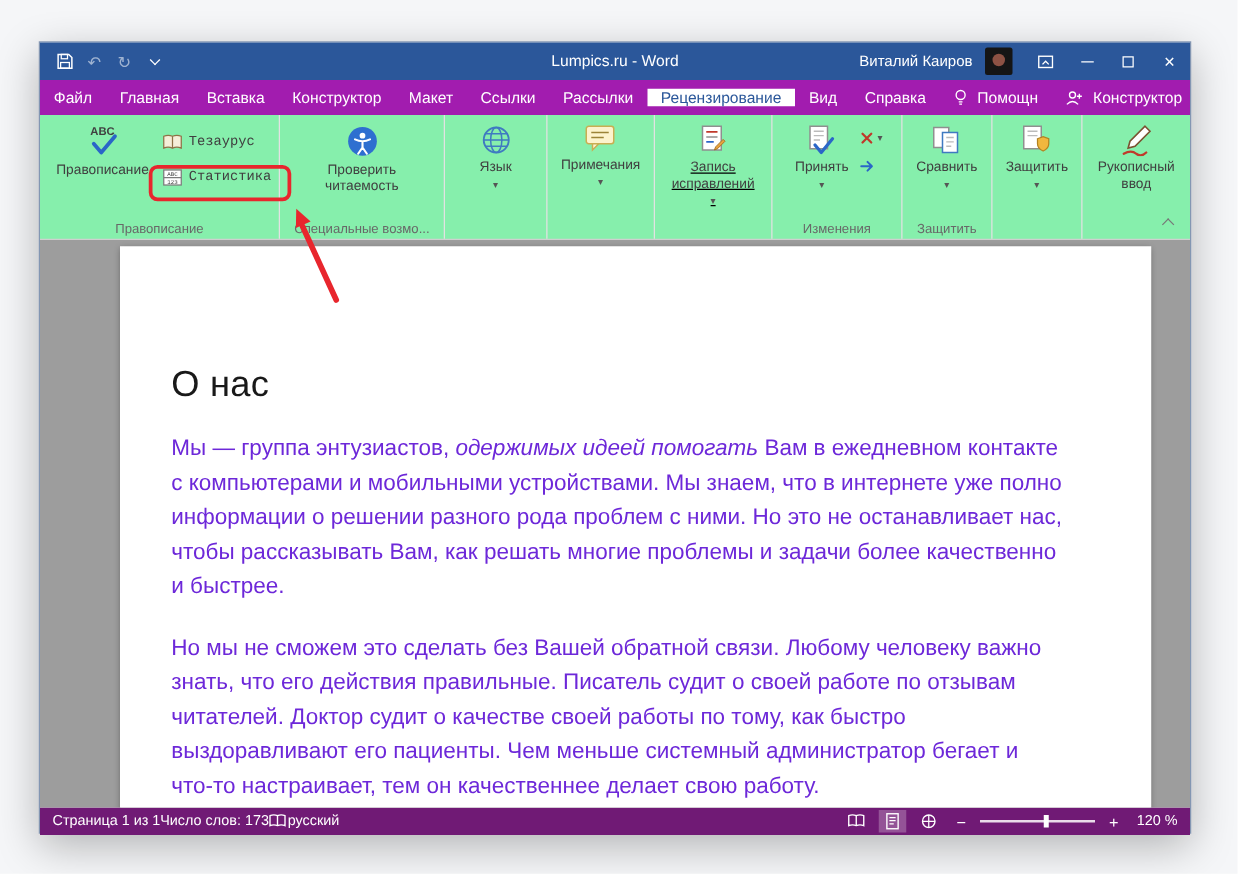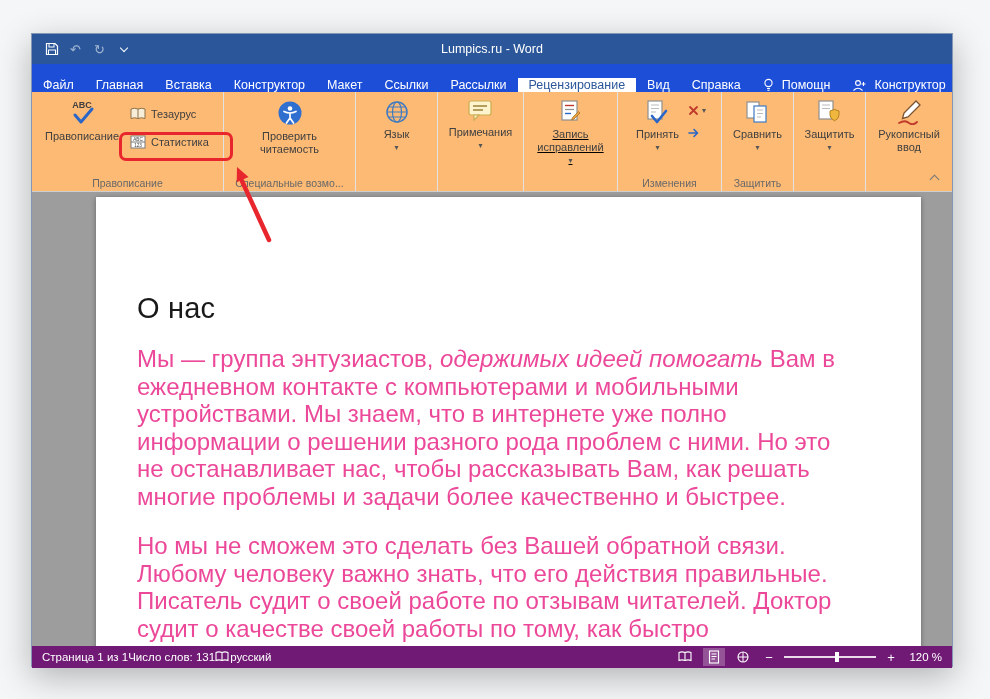--- a/index.html
+++ b/index.html
@@ -22,57 +22,57 @@
   .tb-right { margin-left:auto; display:flex; align-items:center; height:100%; z-index:2; }
   .user-name { font-size:12px; margin-right:10px; cursor:pointer; }
   .avatar { width:22px; height:22px; background:#151515; border-radius:2px; margin-right:10px; position:relative; cursor:pointer; }
   .avatar::after { content:""; position:absolute; left:6px; top:5px; width:10px; height:10px; border-radius:50%; background:#8d5244; }
   .tb-ctl { width:33px; height:30px; display:flex; align-items:center; justify-content:center;
             background:none; border:none; color:#fff; cursor:pointer; font-size:15px; font-family:inherit; }
   .min-glyph { width:10px; border-top:1.2px solid #fff; display:block; }
   .max-glyph { width:9px; height:9px; border:1.2px solid #fff; display:block; }
 
   
-  .tabrow { height:28px; background:#1d4ed8; display:flex; align-items:flex-end; color:#fff; font-size:12.5px; }
+  .tabrow { height:28px; background:#a21caf; display:flex; align-items:center; color:#fff; font-size:12.5px; }
   .tab { padding:0 11px; display:flex; align-items:center; cursor:pointer; white-space:nowrap; }
   .tab.active { background:#fff; color:#2b579a; }
   .tab-divider { width:1px; height:13px; background:rgba(255,255,255,.4); align-self:center; }
   .tab-extra { display:flex; align-items:center; gap:8px; padding:0 11px; cursor:pointer; white-space:nowrap; }
   .share { margin-left:auto; }
 
   
-  .ribbon { height:100px; background:#fdba74; border-bottom:1px solid #cfcfcf; display:flex; position:relative; }
+  .ribbon { height:100px; background:#86efac; border-bottom:1px solid #cfcfcf; display:flex; position:relative; }
   .rgroup { position:relative; border-right:1px solid #e2e2e2; padding:3px 2px 16px; }
   .grow-content { display:flex; justify-content:center; }
   .glabel { position:absolute; bottom:2px; left:0; right:0; text-align:center; font-size:10.5px;
             color:#686868; white-space:nowrap; overflow:hidden; }
   .g-proofing{width:192px;} .g-proofing .grow-content{justify-content:flex-start; padding-left:8px;}
   .g-access{width:132px;} .g-lang{width:82px;} .g-comments{width:86px;} .g-track{width:94px;text-decoration:underline;}
   .g-changes{width:104px;} .g-compare{width:72px;} .g-protect{width:72px;} .g-ink{width:86px; border-right:none;}
   .bigbtn { display:flex; flex-direction:column; align-items:center; background:none; border:none; cursor:pointer;
             font-family:inherit; font-size:11px; line-height:13px; color:#404040; padding:4px 4px 0; gap:3px;
             text-align:center; max-width:80px; }
   .bigbtn .arrow { font-size:8px; color:#555; line-height:8px; }
   .stack { display:flex; flex-direction:column; gap:10px; margin-top:10px; margin-left:4px; }
-  .smallbtn { display:flex; align-items:center; gap:5px; background:none; border:none; font-family:Liberation Sans, sans-serif;
+  .smallbtn { display:flex; align-items:center; gap:5px; background:none; border:none; font-family:Liberation Mono, monospace;
               font-size:11px; color:#404040; cursor:pointer; padding:2px 4px; white-space:nowrap; }
   .ministack { display:flex; flex-direction:column; gap:8px; margin:8px 0 0 3px; }
   .minibtn { display:flex; align-items:center; gap:2px; background:none; border:none; cursor:pointer; padding:1px; }
   .minibtn .arrow { font-size:8px; color:#555; }
   .collapse { position:absolute; right:8px; bottom:5px; width:20px; height:16px; background:none; border:none;
               cursor:pointer; display:flex; align-items:center; justify-content:center; }
   .chev-up { width:7px; height:7px; border-top:1.8px solid #777; border-right:1.8px solid #777;
              transform:rotate(-45deg); display:block; margin-top:3px; }
 
   
   .docarea { height:454px; background:#9d9d9d; position:relative; overflow:hidden; }
   .page { position:absolute; left:64px; top:5px; width:825px; height:760px; background:#fff;
           box-shadow:0 1px 5px rgba(0,0,0,.35); padding:95px 70px 0 41px; }
   .doc-heading { font-size:29px; font-weight:400; color:#191919; margin-bottom:20px; letter-spacing:.2px; }
-  .doc p { font-size:24px; line-height:27.5px; color:#ec4899; margin-bottom:22px; }
+  .doc p { font-size:18px; line-height:27.5px; color:#6d28d9; margin-bottom:22px; }
   .doc em { font-style:italic; }
 
   
   .statusbar { height:22px; background:#701a75; color:#fff; display:flex; align-items:center;
                font-size:11.5px; padding:0 10px; }
   .sb-item { display:flex; align-items:center; gap:5px; cursor:pointer; white-space:nowrap; }
   .sb-right { margin-left:auto; display:flex; align-items:center; gap:7px; }
   .view-btn { width:22px; height:18px; display:flex; align-items:center; justify-content:center;
               background:none; border:none; cursor:pointer; }
   .view-btn.active { background:rgba(255,255,255,.25); }
@@ -105,20 +105,39 @@
           <span>↶</span>
         </button>
       <button class="qat-btn dim">
           <span>↻</span>
         </button>
       <button class="qat-btn">
           <span class="chev-down"></span>
         </button>
     </div>
     <div class="win-title">Lumpics.ru  -  Word</div>
+    <div class="tb-right">
+      <span class="user-name">Виталий Каиров</span>
+      <span class="avatar"></span>
+      <button class="tb-ctl">
+        <svg width="13" height="13" viewBox="0 0 13 13">
+            <rect x="1" y="2" width="11" height="9" fill="none" stroke="#fff" stroke-width="1.1"></rect>
+            <path d="M4 8.5 l2.5 -2.5 2.5 2.5" fill="none" stroke="#fff" stroke-width="1.1"></path>
+          </svg>
+      </button>
+      <button class="tb-ctl">
+          <span class="min-glyph"></span>
+        </button>
+      <button class="tb-ctl">
+          <span class="max-glyph"></span>
+        </button>
+      <button class="tb-ctl">
+          <span>×</span>
+        </button>
+    </div>
   </div>
 
   <div class="tabrow">
     <div class="tab">Файл</div>
     <div class="tab">Главная</div>
     <div class="tab">Вставка</div>
     <div class="tab">Конструктор</div>
     <div class="tab">Макет</div>
     <div class="tab">Ссылки</div>
     <div class="tab">Рассылки</div>
@@ -311,21 +330,21 @@
   <div class="docarea">
     <div class="page doc">
       <h1 class="doc-heading">О нас</h1>
       <p><span>Мы — группа энтузиастов, </span><em>одержимых идеей помогать</em><span> Вам в ежедневном контакте с компьютерами и мобильными устройствами. Мы знаем, что в интернете уже полно информации о решении разного рода проблем с ними. Но это не останавливает нас, чтобы рассказывать Вам, как решать многие проблемы и задачи более качественно и быстрее.</span></p>
       <p>Но мы не сможем это сделать без Вашей обратной связи. Любому человеку важно знать, что его действия правильные. Писатель судит о своей работе по отзывам читателей. Доктор судит о качестве своей работы по тому, как быстро выздоравливают его пациенты. Чем меньше системный администратор бегает и что-то настраивает, тем он качественнее делает свою работу.</p>
     </div>
   </div>
 
   <div class="statusbar">
     <span class="sb-item">Страница 1 из 1</span>
-    <span class="sb-item">Число слов: 131</span>
+    <span class="sb-item">Число слов: 173</span>
     <span class="sb-item">
       <svg width="15" height="12" viewBox="0 0 15 12">
           <path d="M1 1.5 q3 -1.2 6 0 q3 -1.2 6 0 v8 q-3 -1.2 -6 0 q-3 -1.2 -6 0 z" fill="none" stroke="#fff" stroke-width="1.1"></path>
           <path d="M7 1.5 v8" stroke="#fff" stroke-width="1.1"></path>
         </svg>
     </span>
     <span class="sb-item">русский</span>
     <div class="sb-right">
       <button class="view-btn">
         <svg width="15" height="12" viewBox="0 0 15 12">

